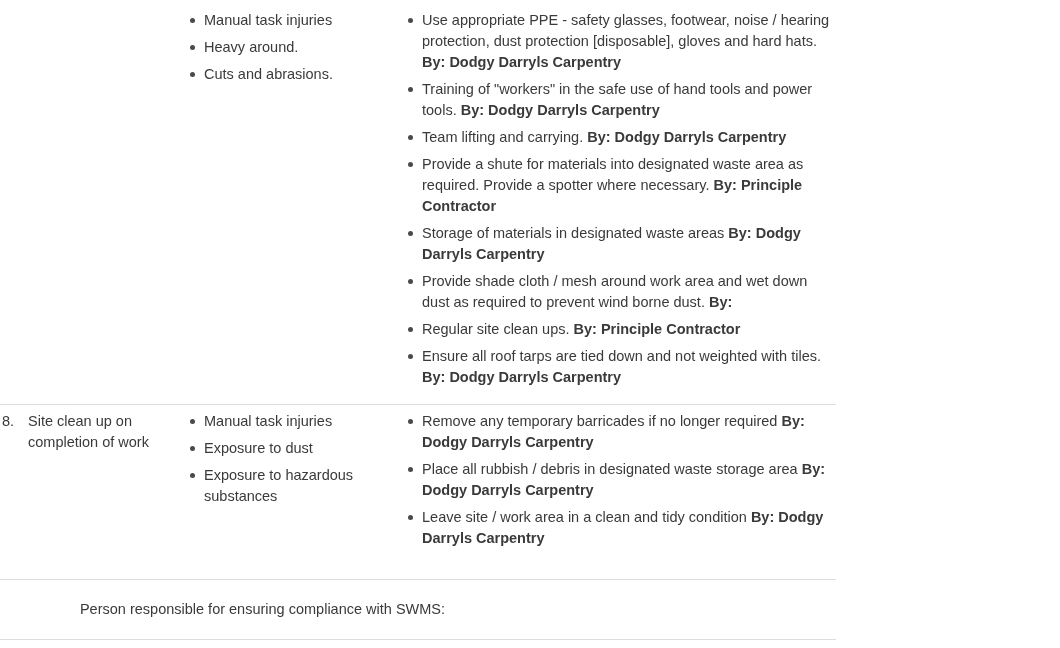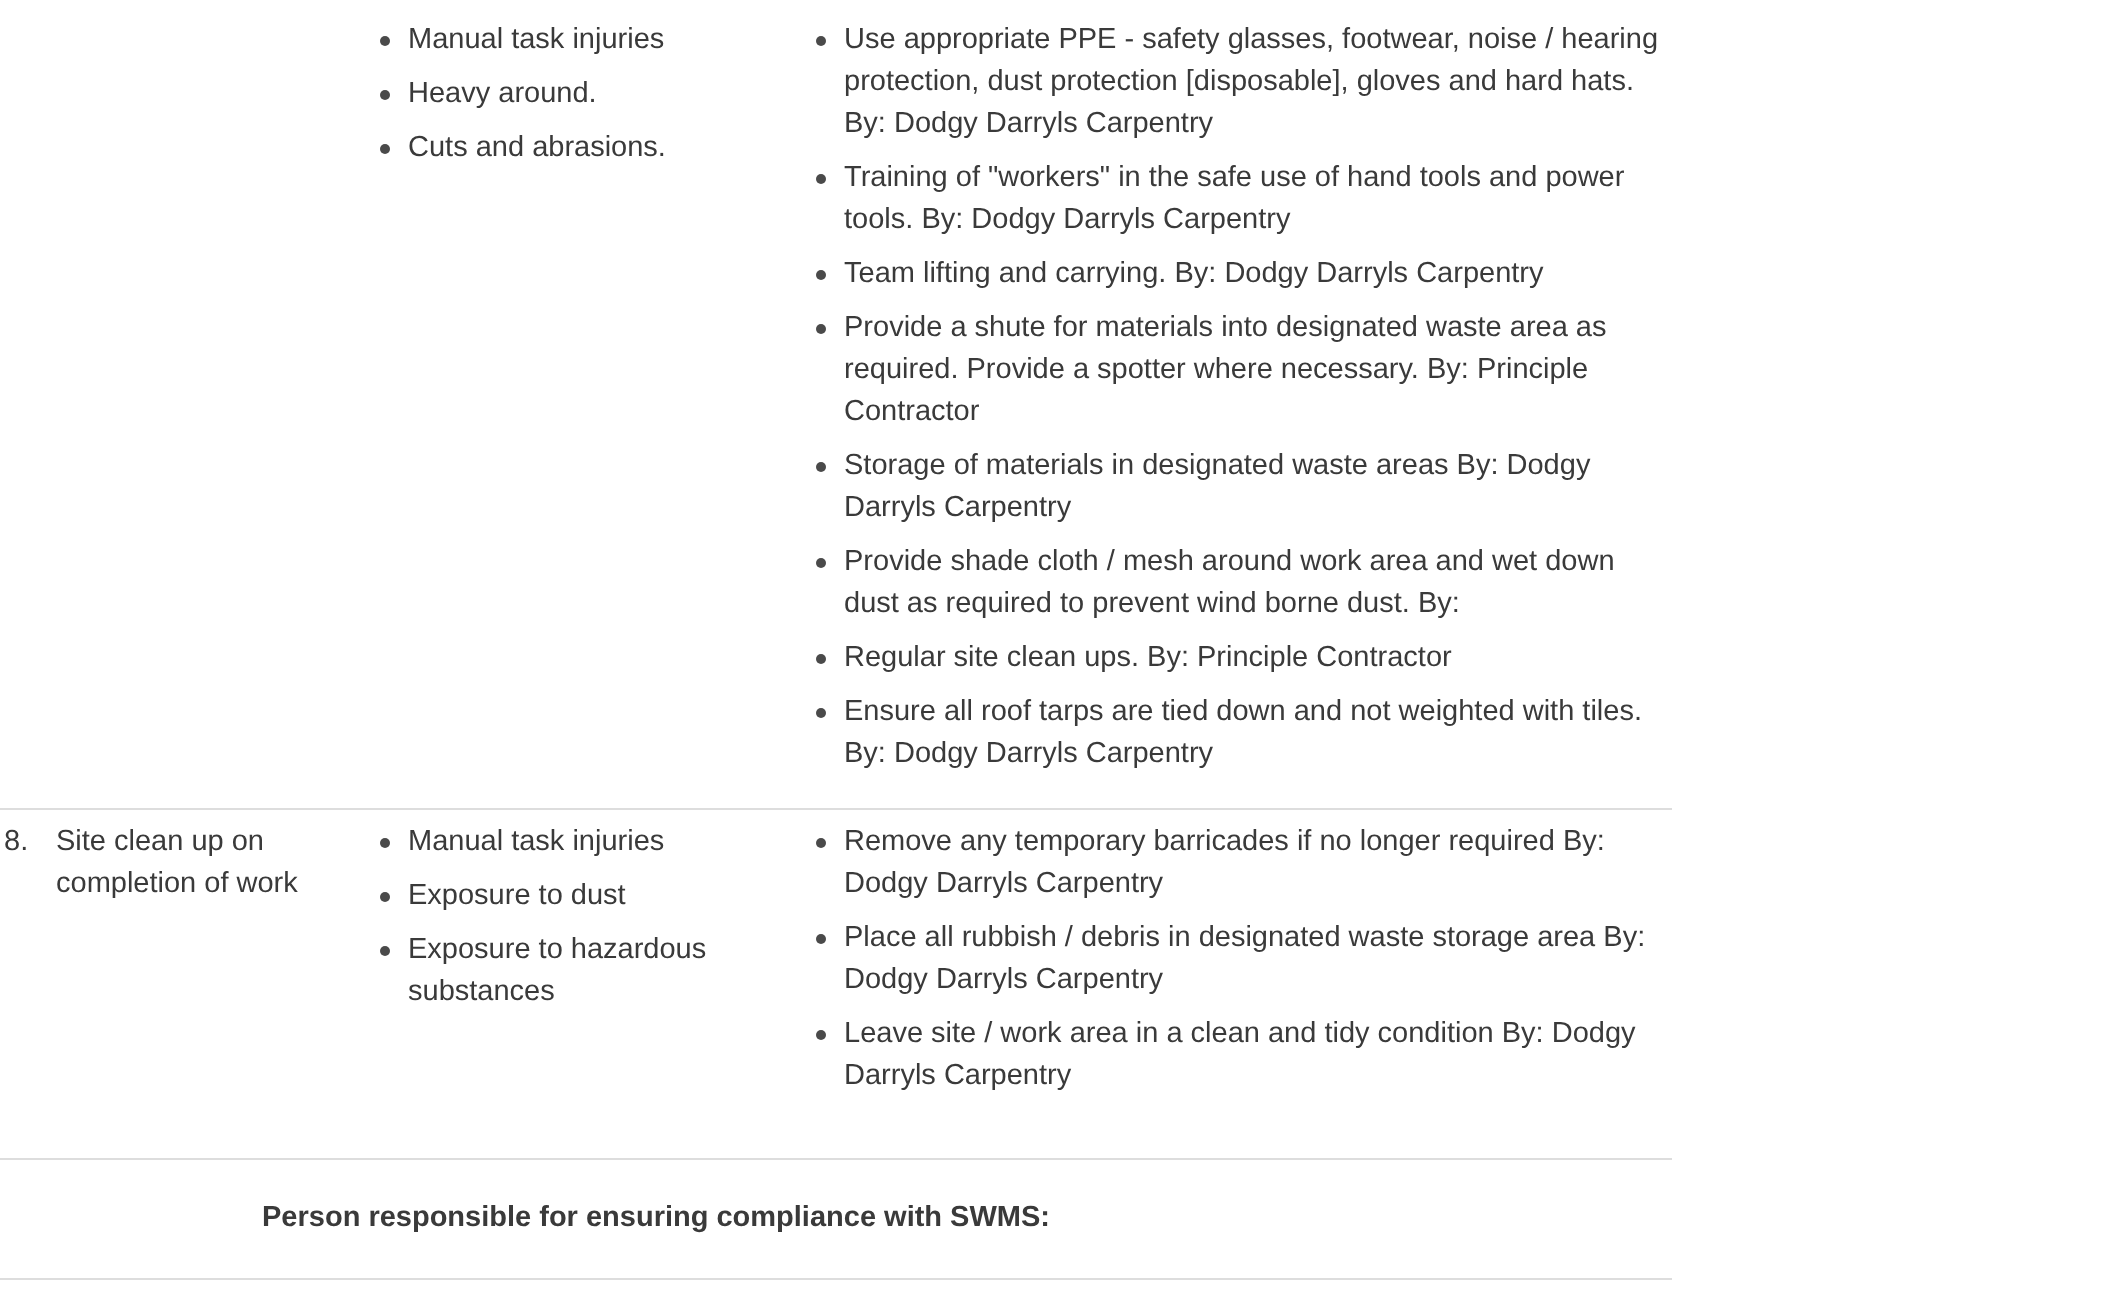--- a/index.html
+++ b/index.html
@@ -6,24 +6,24 @@
 .container{width:840px;box-sizing:border-box;padding:4px 4px 8px 0}
 .row{display:flex;align-items:flex-start;border-bottom:1px solid #ddd;padding:6px 0 10px 0}
 .row.no-border{border-bottom:none}
 .num-col{width:26px;flex:0 0 26px;padding-left:2px}
 .task-col{width:150px;flex:0 0 150px;padding-right:8px}
 .hazards-col{width:210px;flex:0 0 210px;padding-right:8px}
 .controls-col{flex:1;padding-right:4px}
 ul{margin:0;padding-left:18px;list-style:none}
 ul li{position:relative;padding-left:0;margin:0 0 6px 0}
 ul li::before{content:"";position:absolute;left:-14px;top:0.55em;width:5px;height:5px;background:#4a4a4a;border-radius:50%}
-.by{font-weight:400}
+.by{font-weight:700}
 .compliance-block{display:flex;flex-direction:column;align-items:flex-start;padding:18px 0 18px 0;border-top:1px solid #ddd;border-bottom:1px solid #ddd;margin-top:14px}
 .compliance-line{display:flex;width:100%;margin:1px 0}
-.compliance-label{width:525px;text-align:right;font-weight:700}
+.compliance-label{width:525px;text-align:center;font-weight:400}
 .doc-updated{text-align:right;padding:14px 4px 0 0;color:#4d7c0f}
 </style>
 </head>
 <body>
 
 <div class="container">
 
   <div class="row">
     <div class="num-col"></div>
     <div class="task-col"></div>

